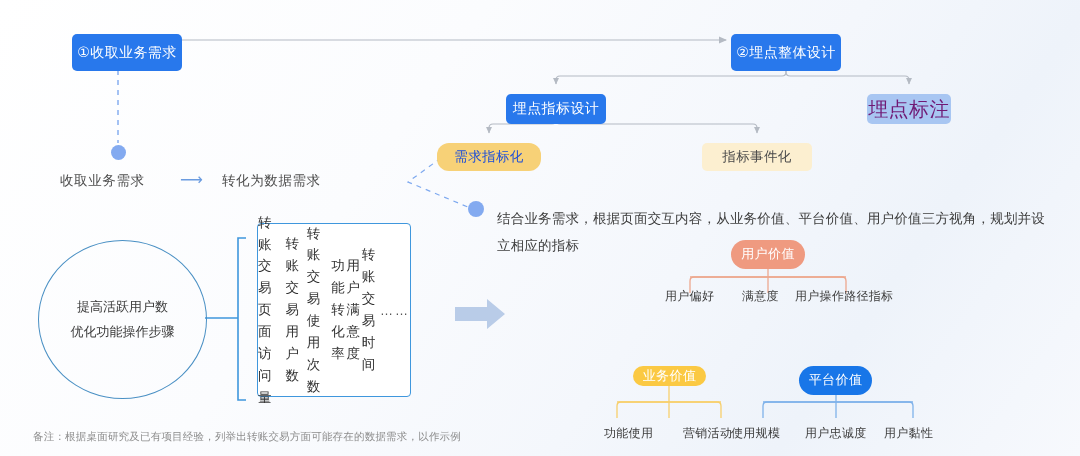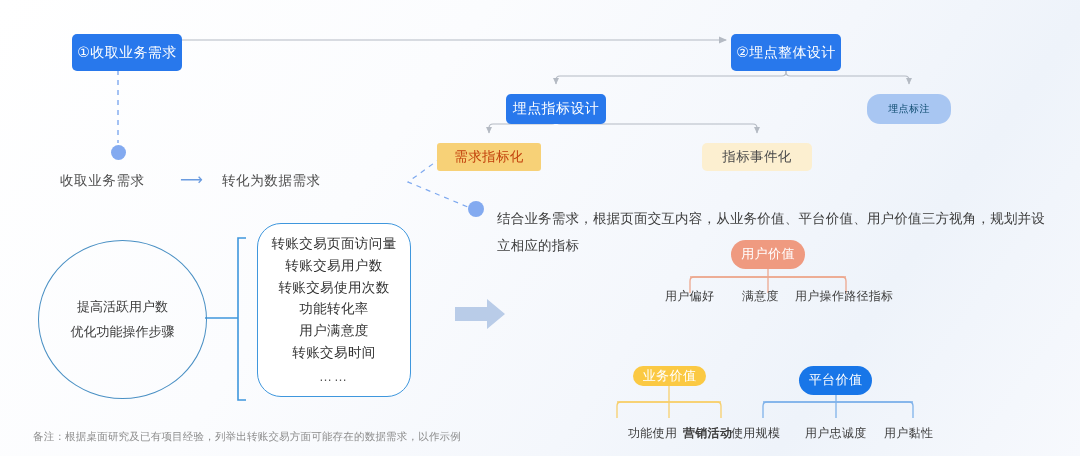--- a/index.html
+++ b/index.html
@@ -38,29 +38,29 @@
   
   .box-primary {
     background: #2878ec;
     color: #ffffff;
     border-radius: 5px;
     font-size: 14px;
     letter-spacing: .4px;
   }
   .box-soft-blue {
     background: #a8c6f2;
-    color: #0c4a6e;
-    border-radius: 13px;
-    font-size: 10px;
+    color: #701a75;
+    border-radius: 5px;
+    font-size: 20px;
     letter-spacing: .4px;
   }
   .box-amber {
     background: #f7d177;
-    color: #c2410c;
-    border-radius: 3px;
+    color: #1d4ed8;
+    border-radius: 12px;
     font-size: 13.5px;
     letter-spacing: .4px;
   }
   .box-cream {
     background: #fcefd0;
     color: #4a4a4a;
     border-radius: 5px;
     font-size: 13.5px;
     letter-spacing: .4px;
   }
@@ -99,24 +99,24 @@
     align-items: center;
     justify-content: center;
     color: #3a3a3a;
     font-size: 13px;
     line-height: 1.9;
     background: transparent;
   }
   .list-card {
     position: absolute;
     border: 1.6px solid #3f97dd;
-    border-radius: 24px;
+    border-radius: 4px;
     background: #ffffff;
     display: flex;
-    flex-direction: column;
+    flex-direction: row;
     align-items: center;
     justify-content: center;
     color: #333333;
     font-size: 13.5px;
     line-height: 1.62;
     letter-spacing: .4px;
   }
   .list-card .dots {
     font-size: 13px;
     letter-spacing: 2px;
@@ -256,24 +256,24 @@
   <div class="leaf-label" style="left:742px; top:288px;">
     <span>满意度</span>
   </div>
   <div class="leaf-label" style="left:795px; top:288px;">
     <span>用户操作路径指标</span>
   </div>
 
   <div class="node pill pill-yellow" style="left:633px; top:354px; width:73px; height:20px;">
     <span>业务价值</span>
   </div>
-  <div class="leaf-label" style="left:604px; top:425px;margin-left:24px;">
+  <div class="leaf-label" style="left:604px; top:425px;">
     <span>功能使用</span>
   </div>
-  <div class="leaf-label" style="left:683px; top:425px;font-weight:bold;">
+  <div class="leaf-label" style="left:683px; top:425px;">
     <span>营销活动</span>
   </div>
 
   <div class="node pill pill-blue" style="left:799px; top:354px; width:73px; height:29px;">
     <span>平台价值</span>
   </div>
   <div class="leaf-label" style="left:731px; top:425px;">
     <span>使用规模</span>
   </div>
   <div class="leaf-label" style="left:805px; top:425px;">

